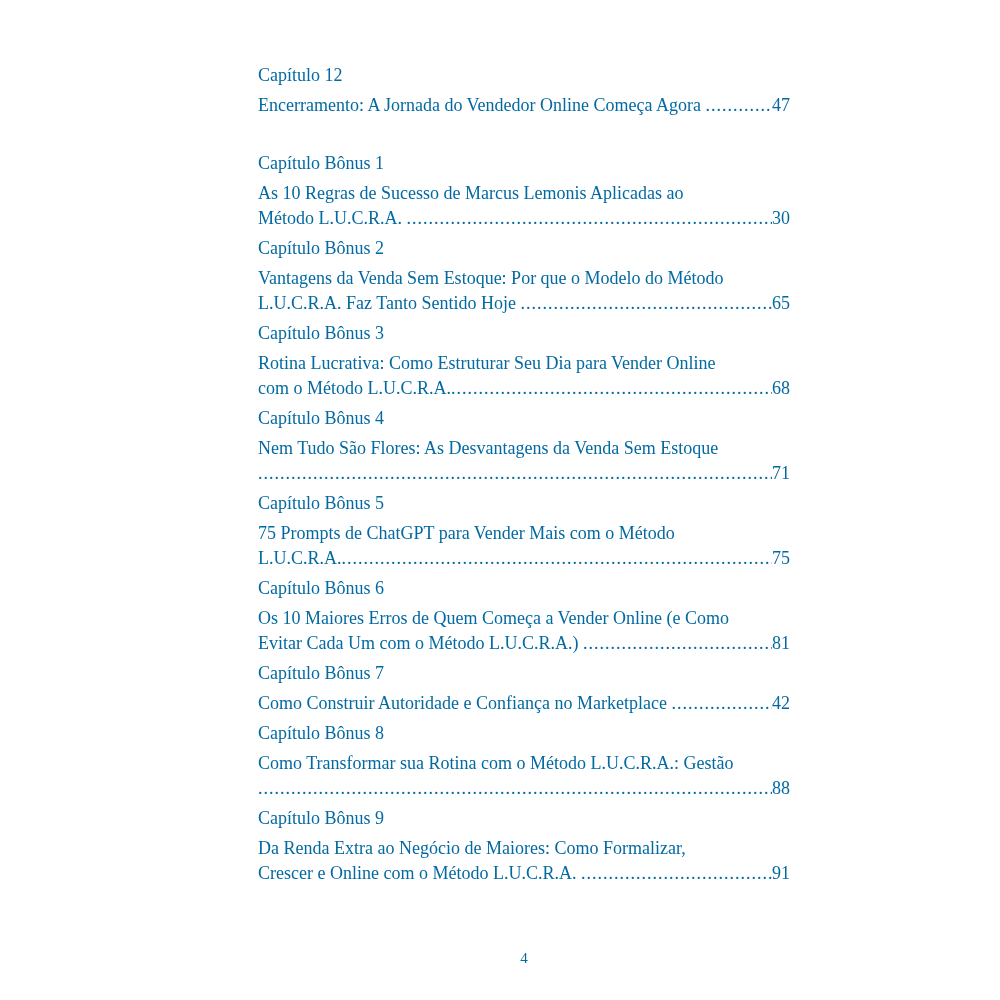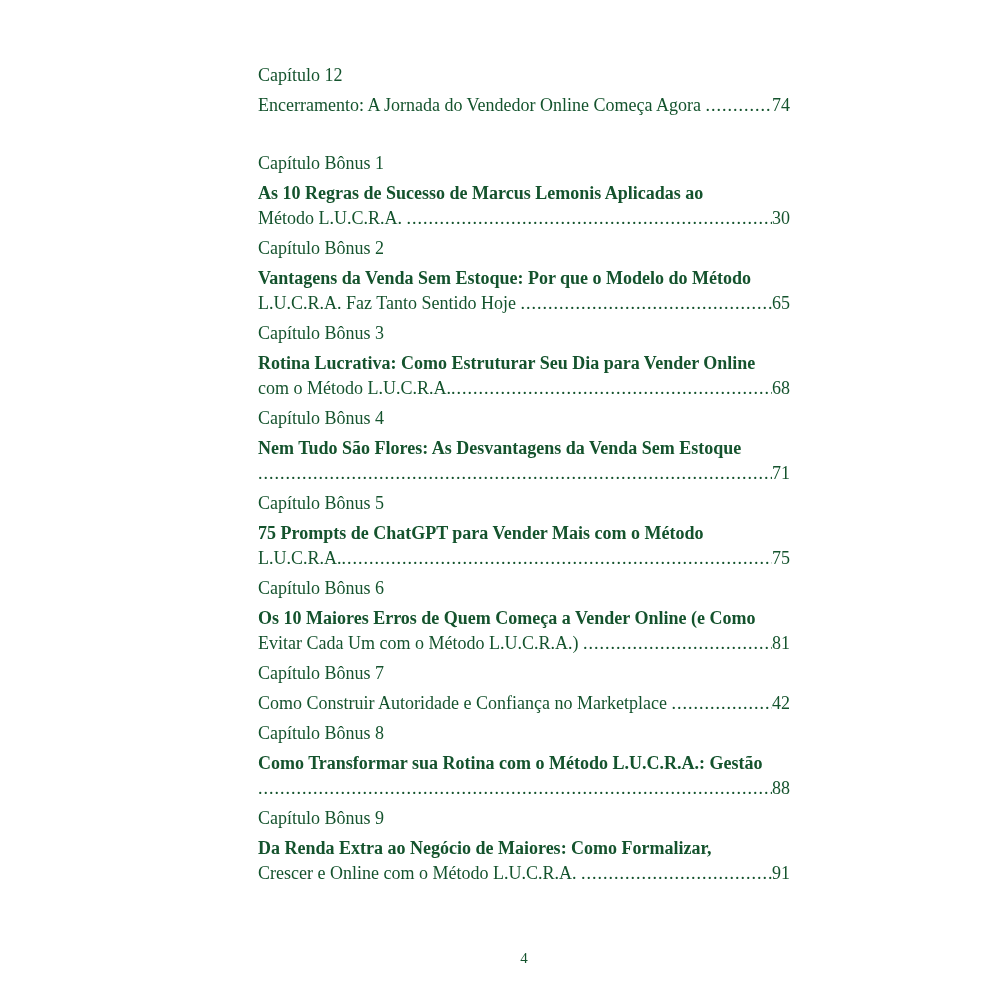--- a/index.html
+++ b/index.html
@@ -2,35 +2,35 @@
 <html><head>
 <meta charset="utf-8">
 <style>
   html, body { margin: 0; padding: 0; background: #ffffff; }
   .page {
     position: relative;
     width: 1000px;
     height: 1000px;
     background: #ffffff;
     font-family: "Liberation Serif", "DejaVu Serif", serif;
-    color: #14532d;
+    color: #0369a1;
     overflow: hidden;
   }
   .content {
     position: absolute;
     left: 258px;
     top: 58px;
     width: 532px;
     font-size: 18px;
     line-height: 25px;
   }
   .entry { margin: 0; }
   .heading { margin: 5px 0; }
   p { margin: 0; }
-  .tline { margin: 0; font-weight: bold; }
+  .tline { margin: 0; }
   .lastline {
     display: flex;
     align-items: center;
     line-height: 25px;
   }
   .ltext { flex: 0 0 auto; white-space: pre; }
   .leader {
     flex: 1 1 0;
     min-width: 0;
     overflow: hidden;
@@ -53,21 +53,21 @@
 <body>
 
 <div class="page">
   <div class="content">
 
     <div class="entry">
       <p class="heading">Capítulo 12</p>
       <div class="lastline">
         <span class="ltext">Encerramento: A Jornada do Vendedor Online Começa Agora </span>
         <span class="leader">................................................................................................................................................................</span>
-        <span class="pagenum">74</span>
+        <span class="pagenum">47</span>
       </div>
     </div>
 
     <div class="gap"></div>
 
     <div class="entry">
       <p class="heading">Capítulo Bônus 1</p>
       <p class="tline">As 10 Regras de Sucesso de Marcus Lemonis Aplicadas ao</p>
       <div class="lastline">
         <span class="ltext">Método L.U.C.R.A. </span>

